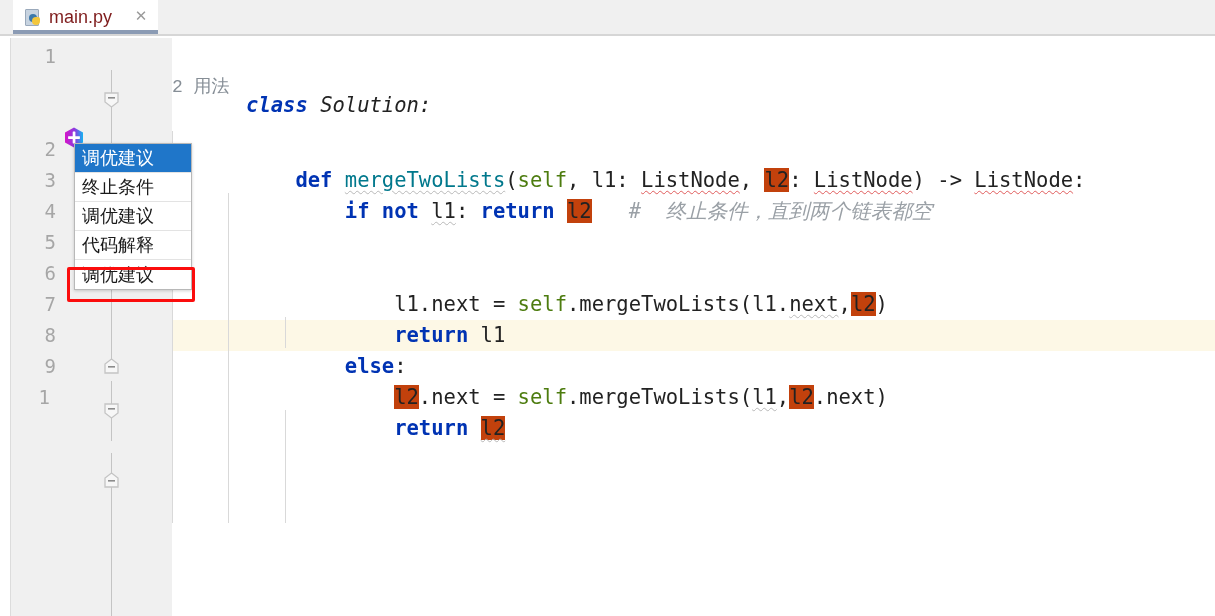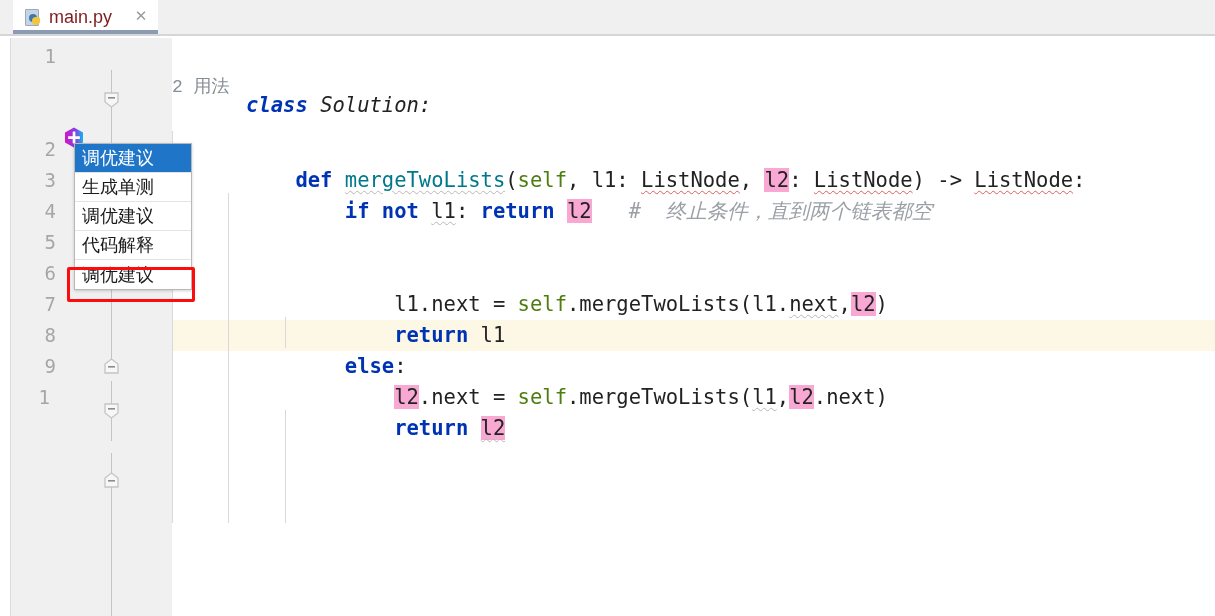--- a/index.html
+++ b/index.html
@@ -119,21 +119,21 @@
     white-space: pre;
     color: #222222;
   }
   .cl { position: absolute; left: 0; white-space: pre; }
 
   .k   { color: #0033b3; font-weight: 700; }                      
   .fn  { color: #00788c; }                      
   .self{ color: #4d7c0f; }                      
   .pl  { color: #222222; }                      
   .cm  { color: #9aa0a6; font-style: italic; }  
-  .hl  { background: #f9a8d4; }                 
+  .hl  { background: #c2410c; }                 
 
   .sq-gray {
     text-decoration: underline wavy #b8b8b8;
     text-underline-offset: 3px;
     text-decoration-thickness: 1px;
   }
   .sq-red {
     text-decoration: underline wavy #e05c5c;
     text-underline-offset: 3px;
     text-decoration-thickness: 1px;
@@ -337,21 +337,21 @@
     <rect x="8.7" y="4.6" width="2.7" height="11.8" rx="0.4" fill="#ffffff"></rect>
     <rect x="4.1" y="9.2" width="11.8" height="2.7" rx="0.4" fill="#ffffff"></rect>
   </svg>
 </div>
 
 <div class="popup">
   <div class="menu-item selected">
     <span>调优建议</span>
   </div>
   <div class="menu-item">
-    <span>生成单测</span>
+    <span>终止条件</span>
   </div>
   <div class="menu-item">
     <span>调优建议</span>
   </div>
   <div class="menu-item">
     <span>代码解释</span>
   </div>
   <div class="menu-item boxed">
     <span>调优建议</span>
   </div>

